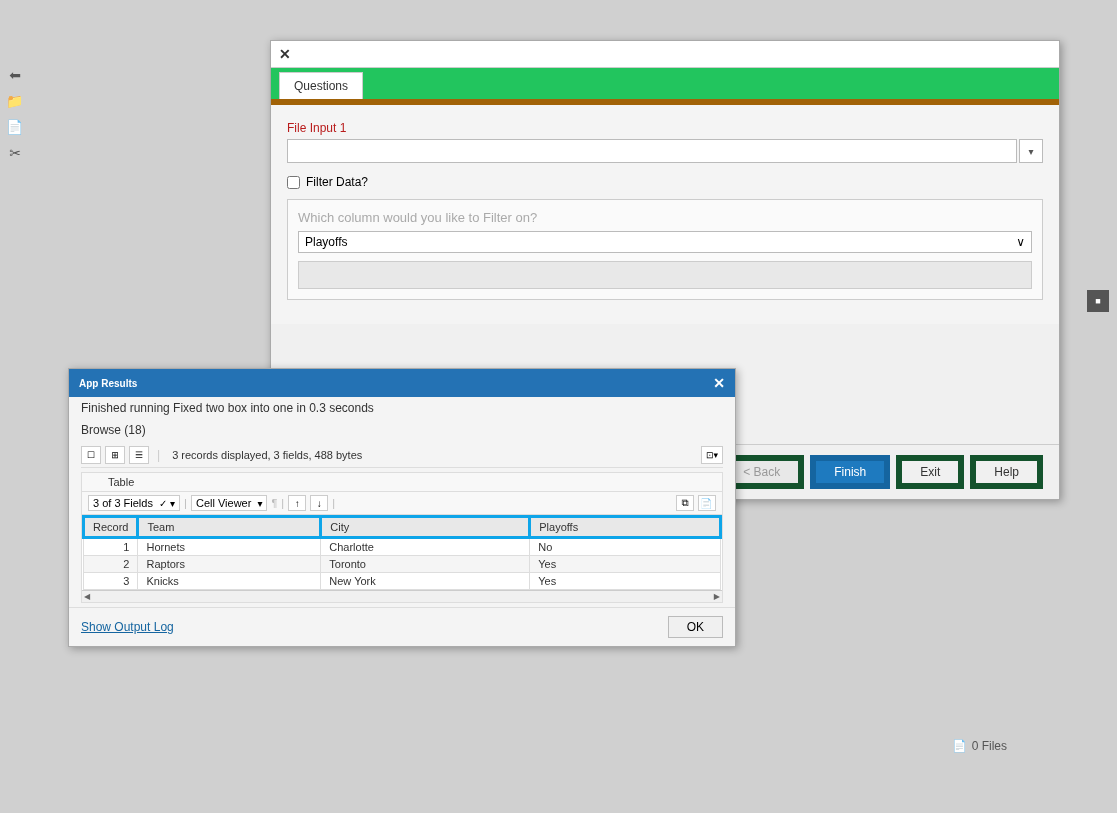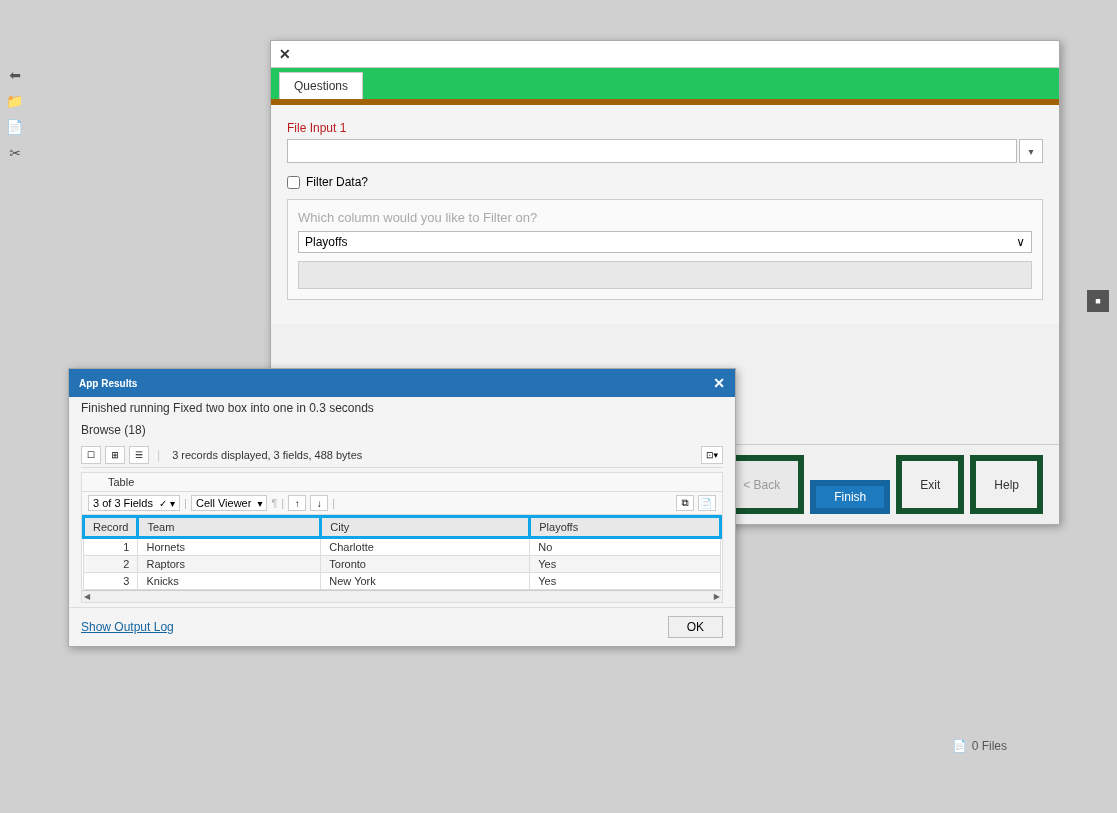--- a/index.html
+++ b/index.html
@@ -196,21 +196,20 @@
       border: 6px solid #14532d;
       background: #f0f0f0;
       cursor: pointer;
       color: #333;
     }
 
     .btn-primary {
       background: #1e7abf;
       color: #fff;
       border-color: #1565a0;
-      margin-top: 25px;
     }
 
     .btn-disabled {
       color: #999;
       background: #e8e8e8;
     }
 
     
     .files-panel {
       position: absolute;

